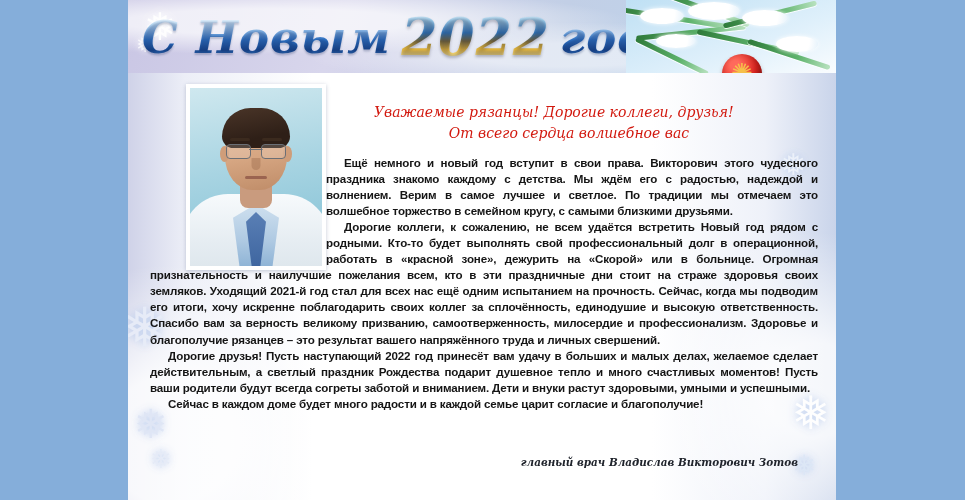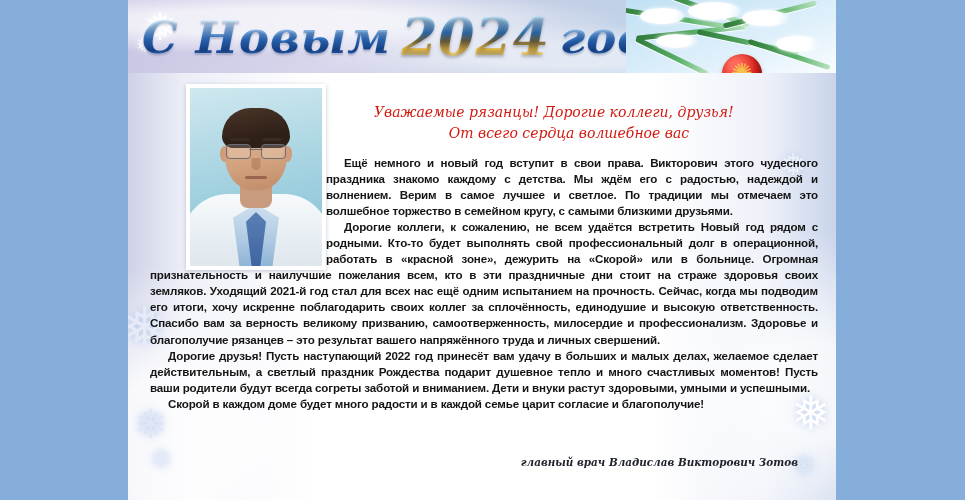--- a/index.html
+++ b/index.html
@@ -216,21 +216,21 @@
   <div class="panel">
 
     <div class="banner">
       <div class="sky"></div>
 
       <div class="snowflake sf-a">❅</div>
       <div class="snowflake sf-b">❅</div>
 
       <div class="banner-title">
         <span class="ice-txt">С Новым</span>
-        <span class="ice-num">2024</span>
+        <span class="ice-num">2022</span>
         <span class="ice-txt">годом!</span>
       </div>
 
       <div class="pine">
         <div class="bg"></div>
 
         <div class="needle" style="left:-10px;top:16px;width:120px;transform:rotate(9deg);"></div>
         <div class="needle" style="left:10px;top:30px;width:110px;transform:rotate(-6deg);"></div>
         <div class="needle" style="left:30px;top:6px;width:96px;transform:rotate(20deg);"></div>
         <div class="needle" style="left:70px;top:40px;width:104px;transform:rotate(12deg);"></div>
@@ -281,21 +281,21 @@
     <div class="headline">
       <div>Уважаемые рязанцы! Дорогие коллеги, друзья!</div>
       <div>От всего сердца волшебное вас</div>
     </div>
 
     <div class="body-text">
       <div class="wrap-photo"></div>
       <p>Ещё немного и новый год вступит в свои права. Викторович этого чудесного праздника знакомо каждому с детства. Мы ждём его с радостью, надеждой и волнением. Верим в самое лучшее и светлое. По традиции мы отмечаем это волшебное торжество в семейном кругу, с самыми близкими друзьями.</p>
       <p>Дорогие коллеги, к сожалению, не всем удаётся встретить Новый год рядом с родными. Кто-то будет выполнять свой профессиональный долг в операционной, работать в «красной зоне», дежурить на «Скорой» или в больнице. Огромная признательность и наилучшие пожелания всем, кто в эти праздничные дни стоит на страже здоровья своих земляков. Уходящий 2021-й год стал для всех нас ещё одним испытанием на прочность. Сейчас, когда мы подводим его итоги, хочу искренне поблагодарить своих коллег за сплочённость, единодушие и высокую ответственность. Спасибо вам за верность великому призванию, самоотверженность, милосердие и профессионализм. Здоровье и благополучие рязанцев – это результат вашего напряжённого труда и личных свершений.</p>
       <p>Дорогие друзья! Пусть наступающий 2022 год принесёт вам удачу в больших и малых делах, желаемое сделает действительным, а светлый праздник Рождества подарит душевное тепло и много счастливых моментов! Пусть ваши родители будут всегда согреты заботой и вниманием. Дети и внуки растут здоровыми, умными и успешными.</p>
-      <p>Скорой в каждом доме будет много радости и в каждой семье царит согласие и благополучие!</p>
+      <p>Сейчас в каждом доме будет много радости и в каждой семье царит согласие и благополучие!</p>
     </div>
 
     <div class="sign">
       <div>главный врач Владислав Викторович Зотов</div>
     </div>
 
   </div>
 </div>
 
 </body></html>

